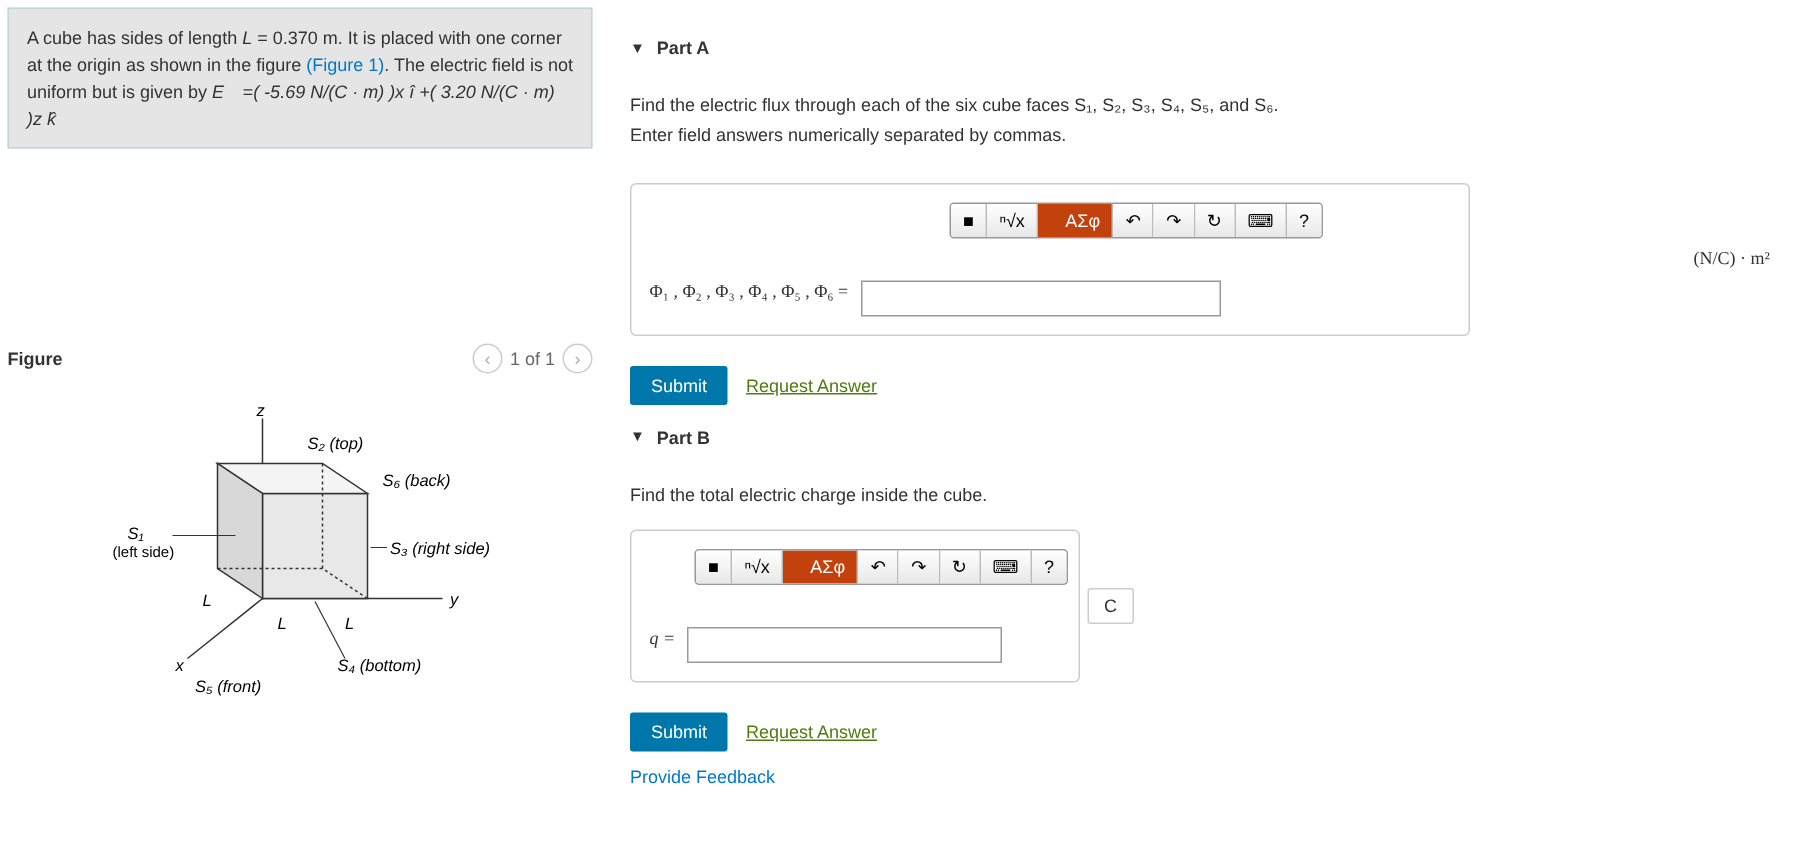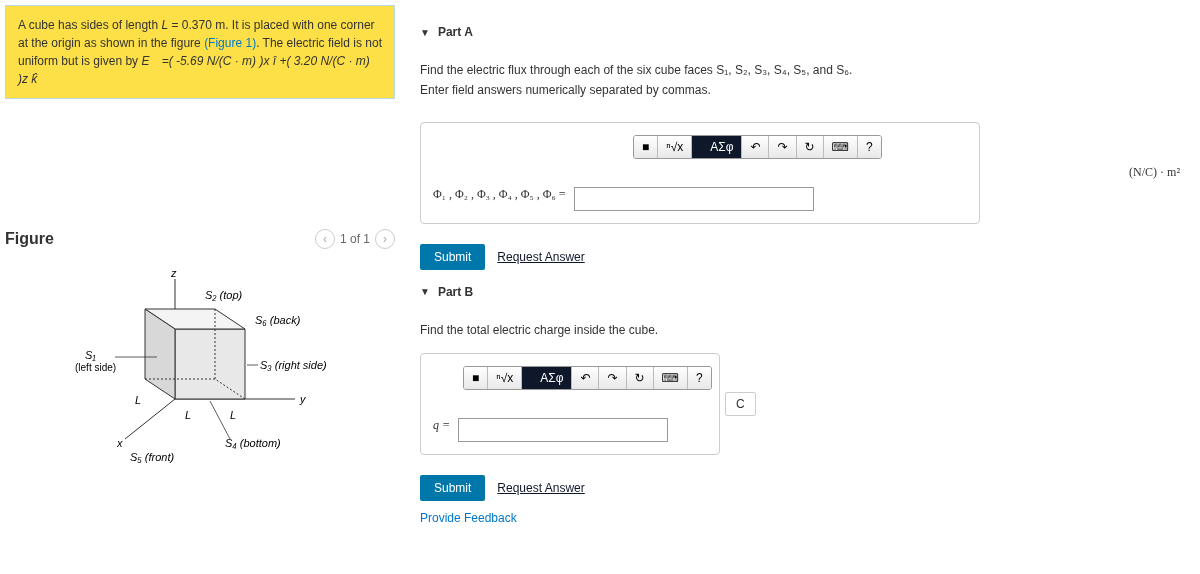--- a/index.html
+++ b/index.html
@@ -1,45 +1,45 @@
 <!DOCTYPE html>
 <html><head>
 <meta charset="utf-8">
 <style>
 * { box-sizing: border-box; margin: 0; padding: 0; }
 body { font-family: Arial, sans-serif; font-size: 12px; color: #333; background: #fff; width: 1200px; }
 .container { display: flex; }
 .left-col { width: 400px; padding: 0; }
 .right-col { flex: 1; padding: 10px 20px; }
-.problem-box { background: #fde047; border: 1px solid #b8d8e0; padding: 10px 12px; margin: 5px; line-height: 1.5; }
+.problem-box { background: #e5e5e5; border: 1px solid #b8d8e0; padding: 10px 12px; margin: 5px; line-height: 1.5; }
 .problem-box i { font-style: italic; }
 .figure-section { margin-top: 130px; padding: 0 5px; }
 .figure-header { display: flex; justify-content: space-between; align-items: center; margin-bottom: 20px; }
-.figure-title { font-size: 16px; font-weight: bold; }
+.figure-title { font-size: 12px; font-weight: bold; }
 .figure-nav { display: flex; align-items: center; gap: 5px; color: #666; }
 .nav-btn { width: 20px; height: 20px; border: 1px solid #ccc; border-radius: 50%; display: flex; align-items: center; justify-content: center; background: #fff; color: #aaa; cursor: pointer; }
 .figure-img { margin-left: 70px; }
 .part-header { display: flex; align-items: center; gap: 8px; font-weight: bold; margin: 15px 0 10px 0; }
 .collapse-icon { font-size: 10px; }
 .question-text { margin: 23px 0 4px 0; line-height: 1.4; }
 .instruction { margin-bottom: 15px; }
 .answer-box { border: 1px solid #ccc; border-radius: 4px; padding: 12px; margin: 10px 0; display: flex; align-items: center; gap: 10px; }
 .toolbar { display: inline-flex; border: 1px solid #999; border-radius: 3px; overflow: hidden; margin-bottom: 10px; }
 .tool-btn { border: none; border-right: 1px solid #bbb; background: linear-gradient(#fff,#e8e8e8); padding: 4px 8px; font-size: 12px; cursor: pointer; }
 .tool-btn:last-child { border-right: none; }
-.tool-active { background: #0f172a; color: #fff; padding-left: 18px; }
+.tool-active { background: #c2410c; color: #fff; padding-left: 18px; }
 .input-row { display: flex; align-items: flex-start; gap: 8px; }
 .answer-input { border: 1px solid #999; height: 24px; font-size: 12px; padding: 0 4px; }
 .wide-input { width: 240px; }
 .narrow-input { width: 210px; }
 .unit-label { font-family: Georgia, serif; }
 .unit-box { border: 1px solid #ccc; padding: 4px 10px; border-radius: 2px; margin-left: 5px; }
 .btn-row { margin: 10px 0; display: flex; align-items: center; gap: 12px; }
 .submit-btn { background: #0077aa; color: #ffffff; border: none; padding: 6px 14px; font-size: 12px; cursor: pointer; border-radius: 2px; }
-.link { color: #0f172a; text-decoration: underline; cursor: pointer; }
+.link { color: #4d7c0f; text-decoration: underline; cursor: pointer; }
 .feedback-link { color: #0077cc; cursor: pointer; display: inline-block; }
 .flux-label { font-family: Georgia, serif; }
 .answer-wrap { display:flex; flex-direction:column; }
 .row-outer { display:flex; align-items:center; }
 .toolbar-wrap { margin-left: 200px; margin-bottom:8px;}
 .toolbar-wrap2 { margin-left: 30px; margin-bottom:8px;}
 </style>
 </head>
 <body>
 

